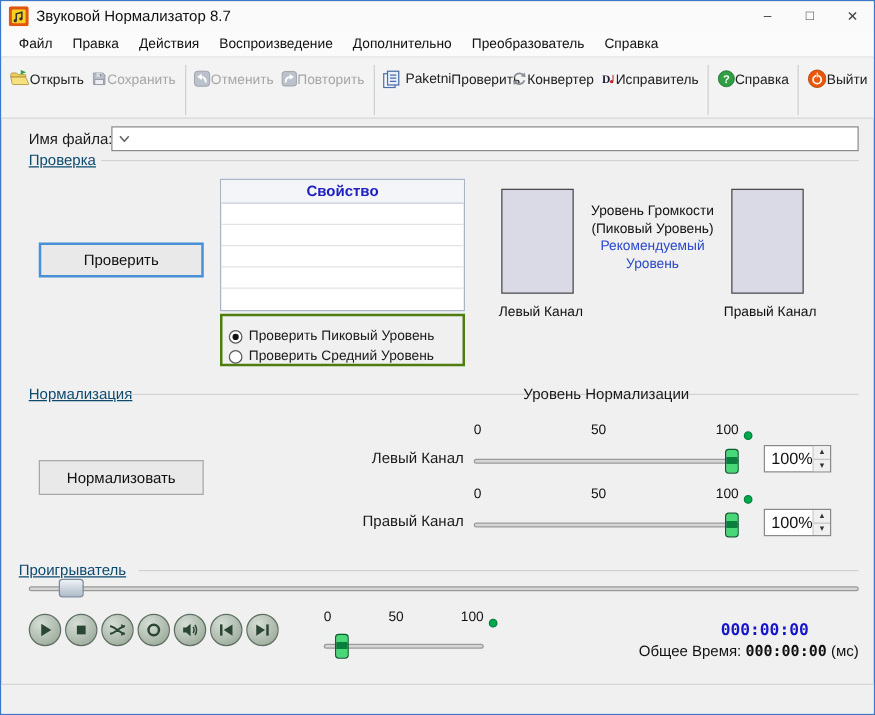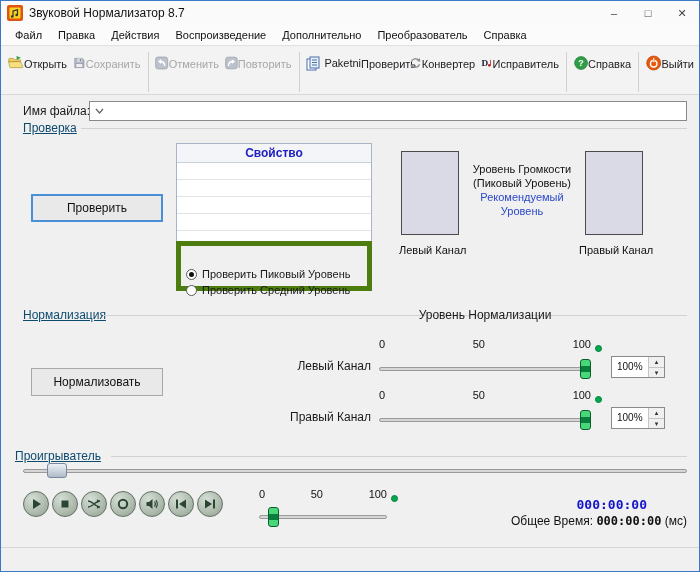--- a/index.html
+++ b/index.html
@@ -50,22 +50,22 @@
 
   
   .ptable { position:absolute; left:175px; top:142px; width:196px; background:#fff;
             border:1px solid #a9b4c4; }
   .ptable-head { height:19px; background:#f3f5f8; border-bottom:1px solid #c8cfda;
                  color:#2020c0; font-weight:bold; font-size:12px; text-align:center; line-height:18px; }
   .ptable-row { height:17px; border-bottom:1px solid #e3e3e3; }
   .ptable-row:last-child { border-bottom:none; }
 
   
-  .radio-box { position:absolute; left:175px; top:240px; width:196px; height:42px;
-               border:5px solid #4d7c0f; background:#f0f0f0; padding:20px 5px; }
+  .radio-box { position:absolute; left:175px; top:250px; width:196px; height:42px;
+               border:2px solid #4d7c0f; background:#f0f0f0; padding:8px 5px; }
   .radio-row { display:flex; align-items:center; gap:5px; height:16px; font-size:11px; }
   .radio { width:11px; height:11px; min-width:11px; border:1px solid #5a5a5a; border-radius:50%;
            background:#fff; position:relative; }
   .radio.selected::after { content:""; position:absolute; inset:2px; border-radius:50%; background:#111; }
 
   
   .chan-box { position:absolute; top:150px; width:58px; height:84px; background:#dadae6;
               border:1px solid #4a4a4a; }
   .chan-label { position:absolute; top:243px; font-size:11px; color:#111; }
   .vol-text { position:absolute; left:458px; top:161px; width:126px; text-align:center;
@@ -75,21 +75,21 @@
   
   .ticks { position:absolute; display:flex; justify-content:space-between; font-size:11px; color:#111; }
   .dot { position:absolute; width:7px; height:7px; border-radius:50%; background:#00a84e;
          border:1px solid #00813c; }
   .sl-label { position:absolute; font-size:12px; text-align:right; }
   .track { position:absolute; height:4px; background:#d6d6d6; border:1px solid #9a9a9a; border-radius:2px; }
   .handle { position:absolute; width:11px; height:20px; top:-9px;
             background:linear-gradient(#49d877 0 32%, #0a7e3c 32% 64%, #49d877 64% 100%);
             border:1px solid #0a5e2e; border-radius:3px; }
   .spin { position:absolute; width:54px; height:22px; background:#fff; border:1px solid #8a8a8a; display:flex; }
-  .spin-val { flex:1; font-size:10px; line-height:20px; padding-left:5px; color:#111; }
+  .spin-val { flex:1; font-size:13px; line-height:20px; padding-left:5px; color:#111; }
   .spin-btns { width:16px; display:flex; flex-direction:column; border-left:1px solid #c4c4c4; }
   .spin-b { flex:1; background:#f0f0f0; font-size:7px; line-height:9px; text-align:center; color:#333; }
   .spin-b + .spin-b { border-top:1px solid #c4c4c4; }
 
   
   .seek-handle { position:absolute; left:46px; top:462px; width:20px; height:15px;
                  background:linear-gradient(#eef2f6,#aebbc8); border:1px solid #7a8a9c; border-radius:3px; }
   .pbtns { position:absolute; left:22px; top:490px; display:flex; gap:3px; }
   .pbtn { width:26px; height:26px; border-radius:50%; border:1px solid #5f6f62;
           background:radial-gradient(circle at 35% 30%, #d6ded6, #91a291);

